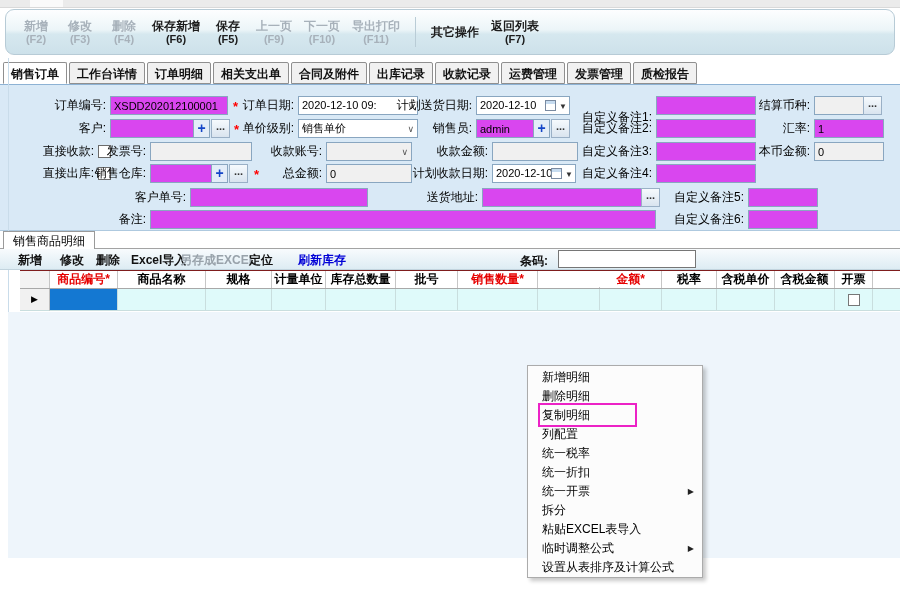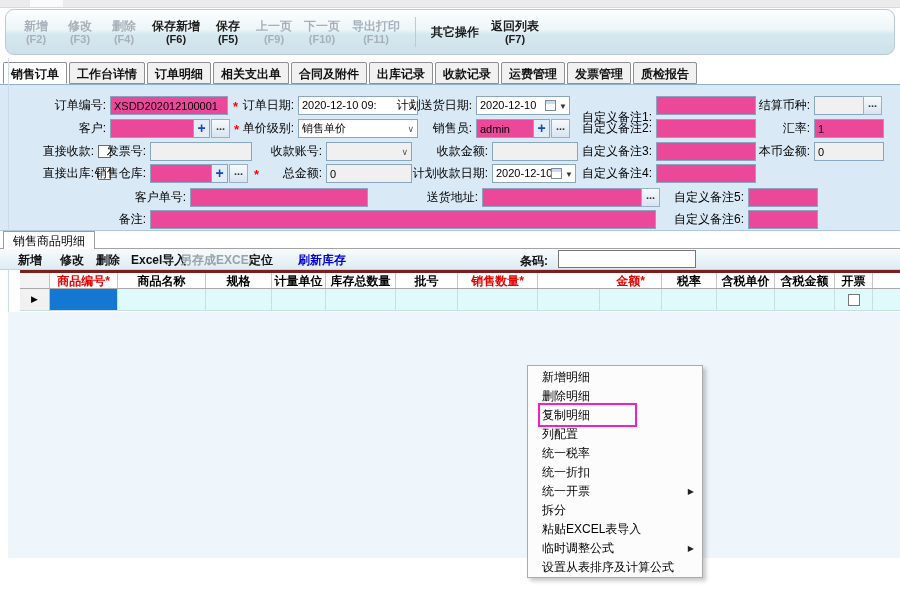--- a/index.html
+++ b/index.html
@@ -25,21 +25,21 @@
   
   .tabs { position:absolute; left:3px; top:62px; height:23px; display:flex; }
   .tab { margin-right:2px; padding:3px 7px 0; font-size:12px; font-weight:bold; color:#111;
     background:#f1f1f1; border:1px solid #8f8f8f; border-radius:2px 2px 0 0; height:22px; cursor:pointer; }
   .tab.active { background:#fff; border-bottom:1px solid #fff; }
 
   
   .formpanel { position:absolute; left:0; top:84px; width:900px; height:147px;
     background:#d9e9f6; border-top:1px solid #8db2d4; border-bottom:1px solid #aec9df; }
   .lbl  { position:absolute; height:19px; line-height:19px; font-size:12px; color:#000; text-align:right; }
-  .inp  { position:absolute; height:19px; border:1px solid #89a6c0; background:#ec4899; font-size:11px;
+  .inp  { position:absolute; height:19px; border:1px solid #89a6c0; background:#d946ef; font-size:11px;
           font-family:inherit; padding:0 3px; color:#000; }
   .inp.disabled { background:#f0f0f0; }
   .sel  { position:absolute; height:19px; border:1px solid #89a6c0; background:#fff; font-size:11px;
           line-height:17px; padding:0 14px 0 3px; color:#000; cursor:pointer; }
   .sel.disabled { background:#f0f0f0; color:#888; }
   .sel .arr { position:absolute; right:3px; top:1px; font-size:9px; color:#555; }
   .star { position:absolute; color:#f00; font-weight:bold; font-size:13px; line-height:21px; }
   .plusbtn { position:absolute; width:17px; height:19px; border:1px solid #89a6c0; background:#e3edf8;
     color:#1446c8; font-weight:bold; text-align:center; line-height:16px; font-size:14px; cursor:pointer; }
   .dotsbtn { position:absolute; width:19px; height:19px; border:1px solid #9ab0c6;
@@ -57,21 +57,21 @@
   .dbtnbar { position:absolute; left:0; top:249px; width:900px; height:21px;
     background:linear-gradient(#f8fbfd,#ddecf3); border-bottom:1px solid #c2d4de; }
   .dbtn { position:absolute; top:3px; font-size:12px; font-weight:bold; color:#111; cursor:pointer; }
   .dbtn.gray { color:#98a2aa; }
   .dbtn.blue { color:#0000d6; }
   .barlbl { position:absolute; top:4px; font-size:12px; font-weight:bold; color:#111; text-align:right; }
   .barinp { position:absolute; top:1px; height:18px; border:1px solid #767676; background:#fff; font-size:11px; font-family:inherit; padding:0 3px; }
 
   
   .grid { position:absolute; left:20px; top:270px; width:880px; }
-  .ghead { display:flex; height:19px; background:#fff; border-top:3px solid #7f1d1d; border-bottom:1px solid #a8a8a8; }
+  .ghead { display:flex; height:19px; background:#fff; border-top:1px solid #7f1d1d; border-bottom:1px solid #a8a8a8; }
   .gh { border-right:1px solid #c6c6c6; font-size:12px; font-weight:bold; text-align:center;
         line-height:17px; color:#000; overflow:hidden; white-space:nowrap; cursor:pointer; }
   .gh.req { color:#e60000; }
   .gh.selhead { background:#f3f3f3; }
   .grow { display:flex; height:22px; }
   .gc { border-right:1px solid #c9dede; border-bottom:1px solid #c9dede; background:#dffafa; cursor:pointer; }
   .gc.selector { background:#f1f1f1; border-right:1px solid #bdbdbd; text-align:center; line-height:21px; font-size:9px; color:#000; }
   .gc.selected { background:#1478d2; }
   .gc.check { display:flex; align-items:center; justify-content:center; }
   .gchk { width:12px; height:12px; border:1px solid #777; background:#fff; cursor:pointer; }

